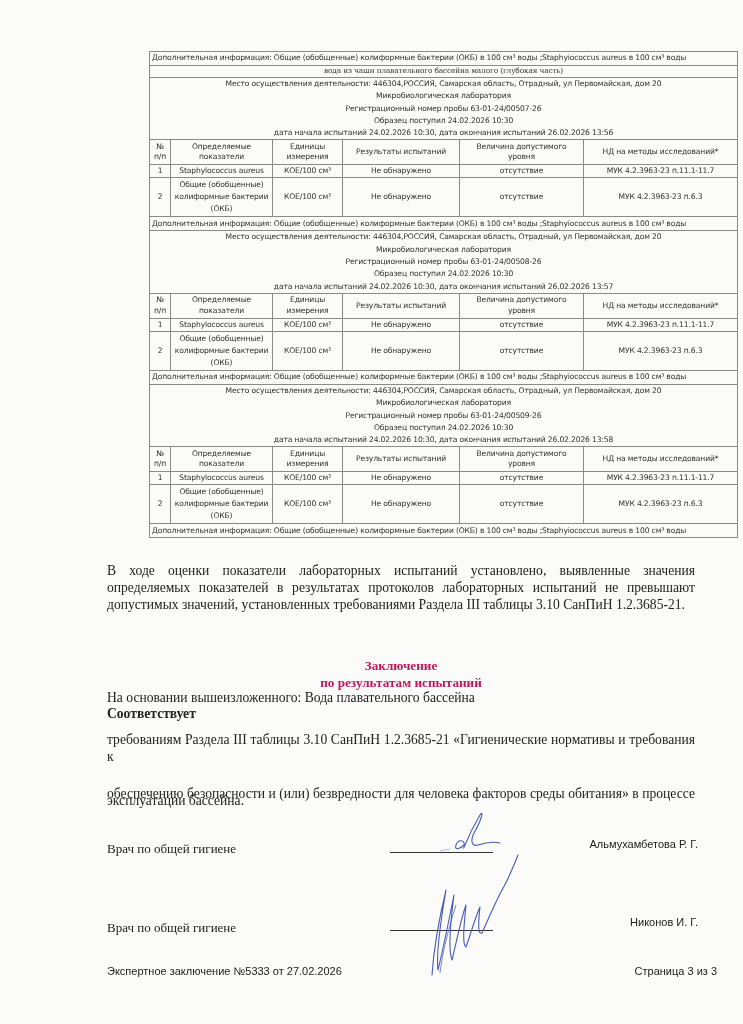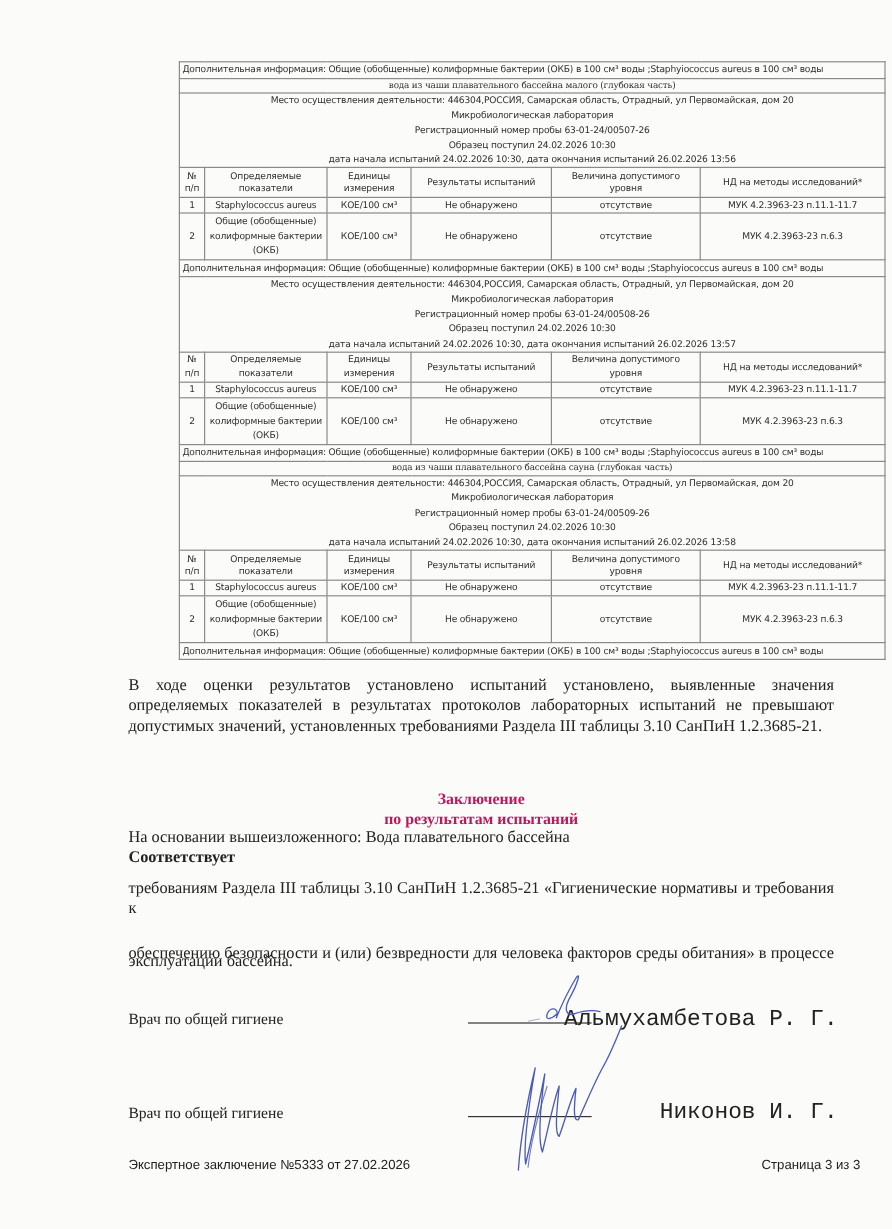--- a/index.html
+++ b/index.html
@@ -28,21 +28,21 @@
     .para {
       position: absolute; left: 107px; width: 588px;
       font-family: "Liberation Serif", serif; font-size: 13.6px; line-height: 16.5px; color: #222;
     }
     .justify { text-align: justify; text-align-last: justify; }
     .title {
       position: absolute; left: 107px; width: 588px; text-align: center;
       font-family: "Liberation Serif", serif; font-weight: bold; font-size: 13.2px; color: #be185d;
     }
     .sig-label { position: absolute; left: 107px; font-family: "Liberation Serif", serif; font-size: 13px; color: #222; }
-    .sig-name { position: absolute; right: 45px; font-family: Liberation Mono, monospace; font-size: 19px; color: #222; }
+    .sig-name { position: absolute; right: 45px; font-family: Liberation Sans, sans-serif; font-size: 11px; color: #222; }
     .sig-line { position: absolute; left: 390px; width: 103px; height: 1px; background: #333; }
     .footer { position: absolute; top: 965px; font-family: Liberation Sans, sans-serif; font-size: 11px; color: #222; text-align: center; }
     svg.sig { position: absolute; }
   </style>
 </head>
 <body>
 
 <div class="tbl-wrap">
   <table class="lab">
     <colgroup>
@@ -129,23 +129,20 @@
     <td class="c">КОЕ/100 см³</td>
     <td class="c">Не обнаружено</td>
     <td class="c">отсутствие</td>
     <td class="c">МУК 4.2.3963-23 п.6.3</td>
   </tr>
   <tr>
           <td class="info" colspan="6">Дополнительная информация: Общие (обобщенные) колиформные бактерии (ОКБ) в 100 см³ воды ;Staphyiococcus aureus в 100 см³ воды</td>
         </tr>
 
   <tr>
-          <td class="water" colspan="6">вода из чаши плавательного бассейна сауна (глубокая часть)</td>
-        </tr>
-  <tr>
           <td class="place" colspan="6">
     <div>Место осуществления деятельности: 446304,РОССИЯ, Самарская область, Отрадный, ул Первомайская, дом 20</div>
     <div>Микробиологическая лаборатория</div>
     <div>Регистрационный номер пробы 63-01-24/00509-26</div>
     <div>Образец поступил 24.02.2026 10:30</div>
     <div>дата начала испытаний 24.02.2026 10:30, дата окончания испытаний 26.02.2026 13:58</div>
   </td>
         </tr>
   <tr>
     <th class="hd">№ п/п</th>
@@ -171,21 +168,21 @@
     <td class="c">отсутствие</td>
     <td class="c">МУК 4.2.3963-23 п.6.3</td>
   </tr>
   <tr>
           <td class="info" colspan="6">Дополнительная информация: Общие (обобщенные) колиформные бактерии (ОКБ) в 100 см³ воды ;Staphyiococcus aureus в 100 см³ воды</td>
         </tr>
 </tbody>
   </table>
 </div>
 
-<div class="para justify" style="top:563px;">В ходе оценки результатов установлено испытаний установлено, выявленные значения</div>
+<div class="para justify" style="top:563px;">В ходе оценки показатели лабораторных испытаний установлено, выявленные значения</div>
 <div class="para justify" style="top:580px;">определяемых показателей в результатах протоколов лабораторных испытаний не превышают</div>
 <div class="para" style="top:597px;">допустимых значений, установленных требованиями Раздела III таблицы 3.10 СанПиН 1.2.3685-21.</div>
 
 <div class="title" style="top:658px;">Заключение</div>
 <div class="title" style="top:675px;">по результатам испытаний</div>
 <div class="para" style="top:690px;">На основании вышеизложенного: Вода плавательного бассейна</div>
 <div class="para" style="top:706px; font-weight:bold;">Соответствует</div>
 <div class="para justify" style="top:732px;">требованиям Раздела III таблицы 3.10 СанПиН 1.2.3685-21 «Гигиенические нормативы и требования к</div>
 <div class="para justify" style="top:786px;">обеспечению безопасности и (или) безвредности для человека факторов среды обитания» в процессе</div>
 <div class="para" style="top:766px;margin-top:27px;">эксплуатации бассейна.</div>

